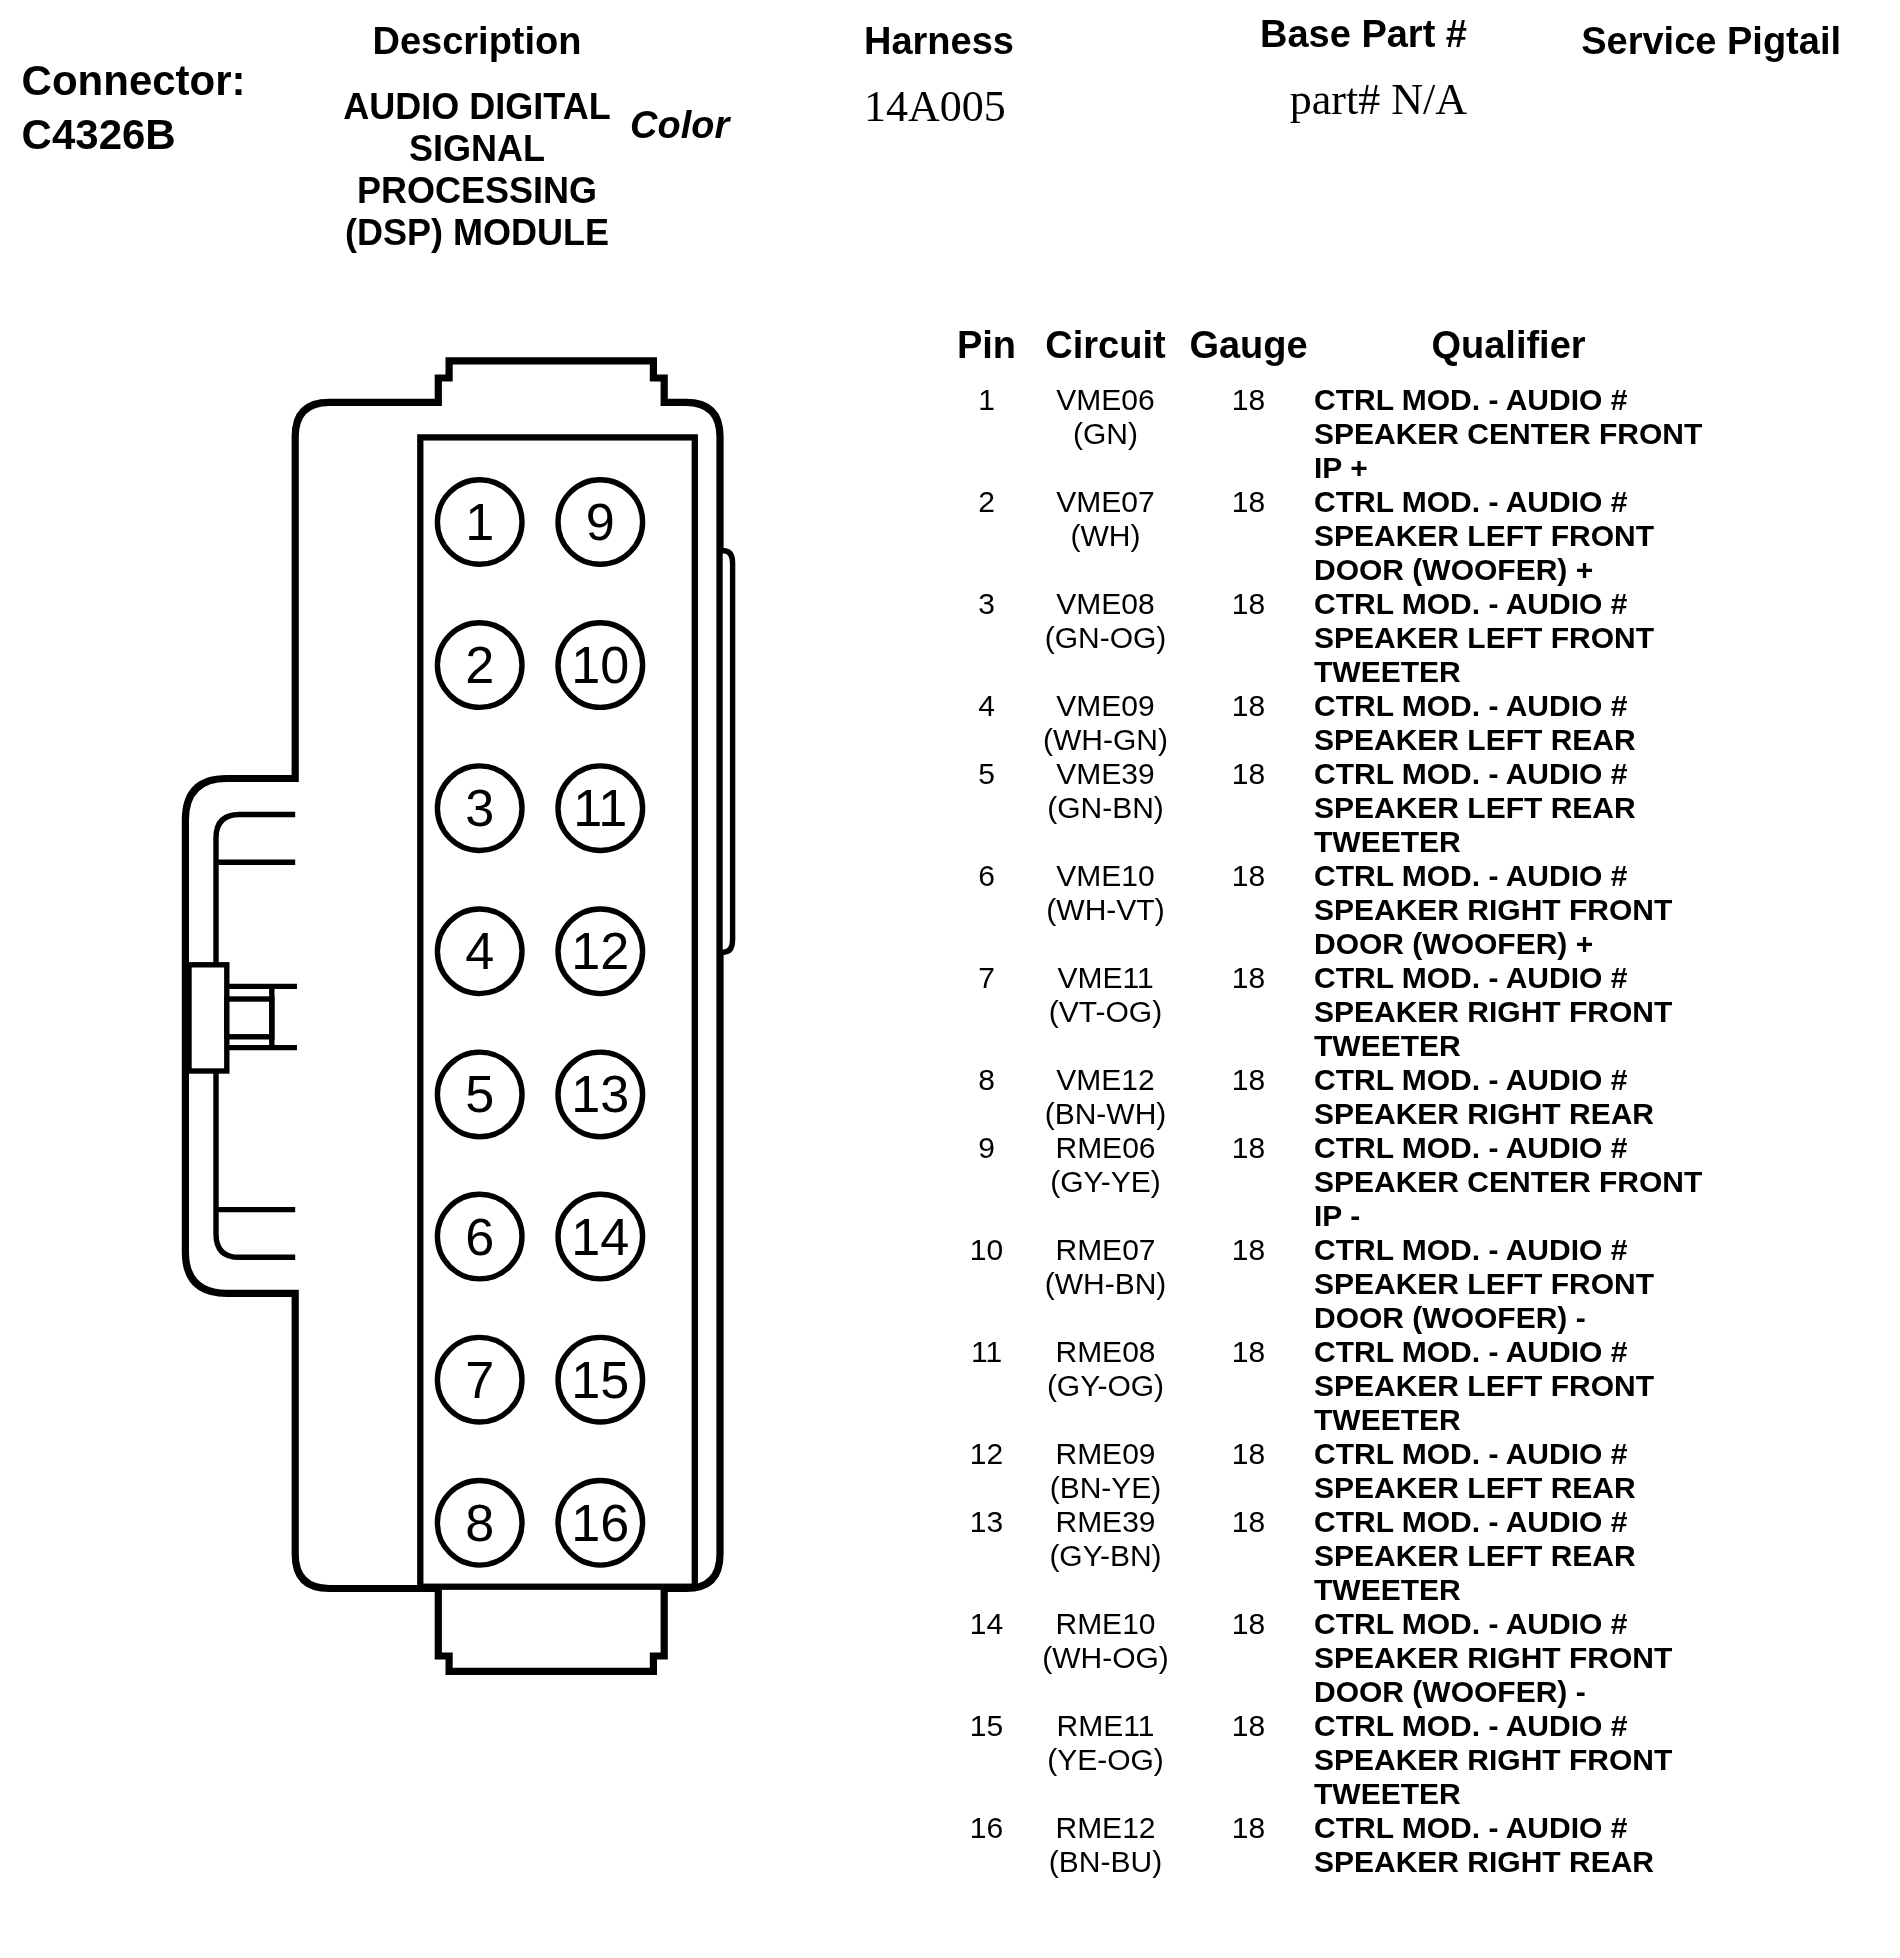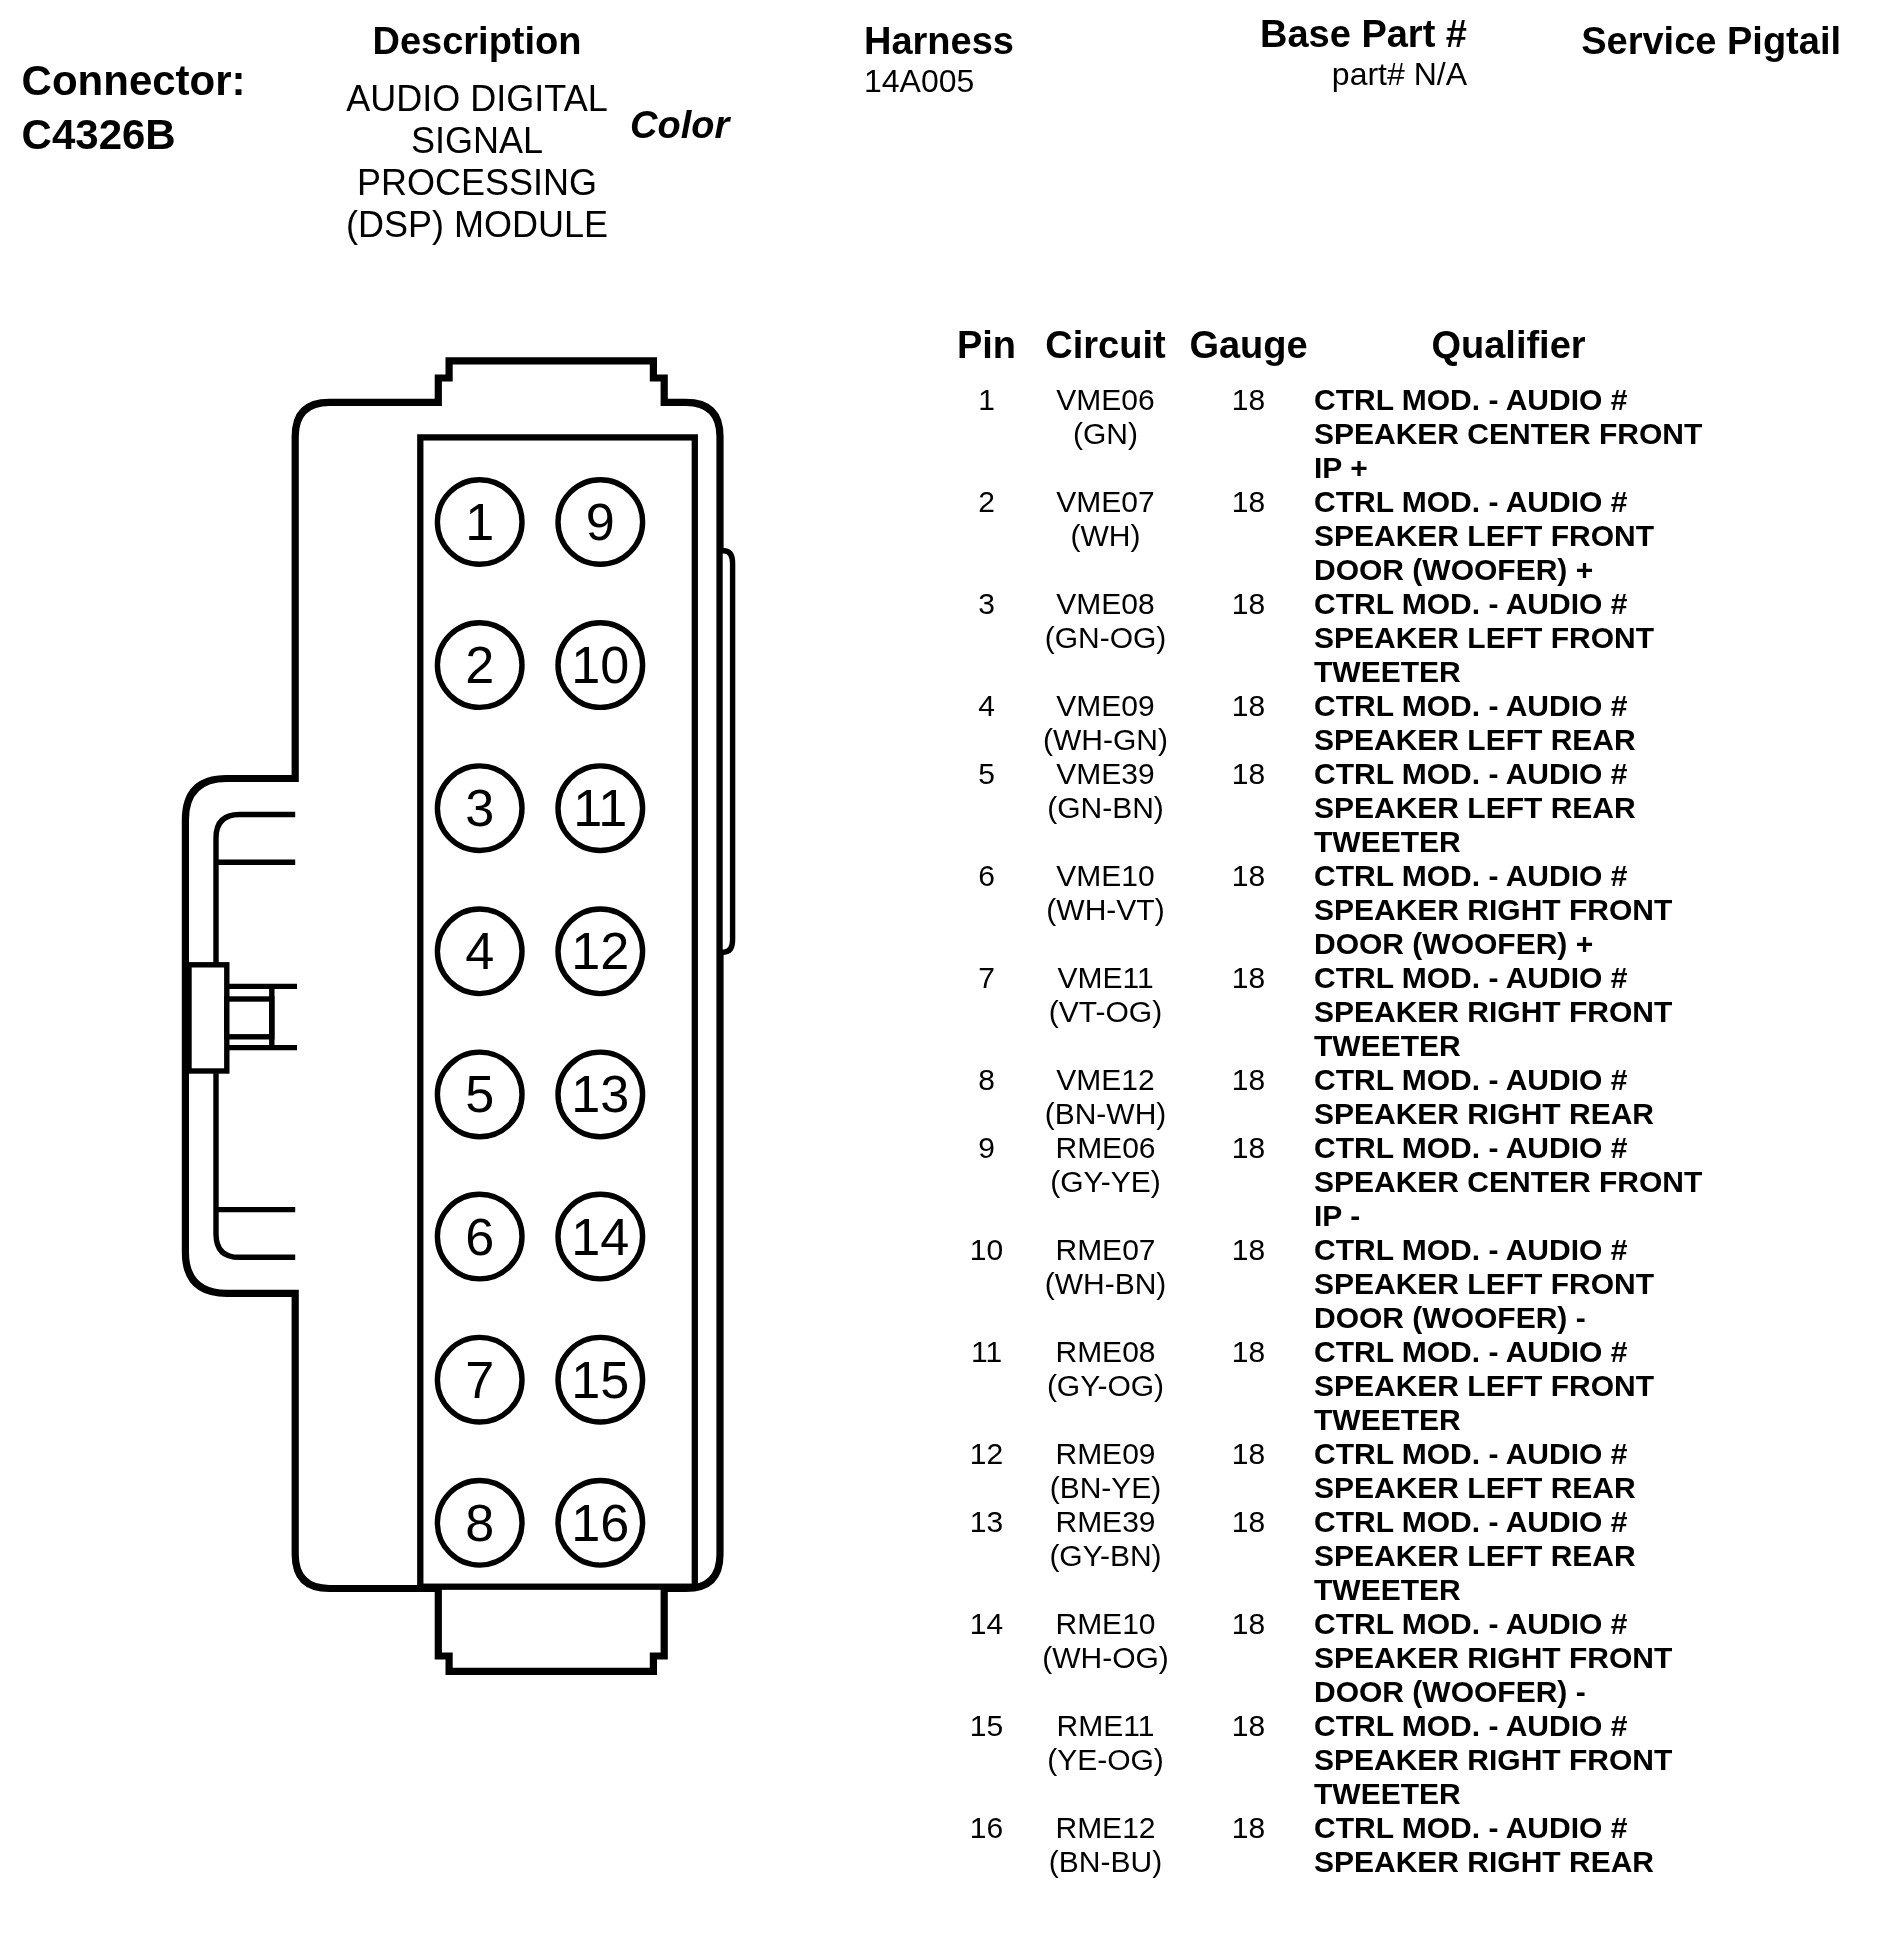--- a/index.html
+++ b/index.html
@@ -10,22 +10,22 @@
   }
   .abs { position:absolute; }
 
   
   .connector-block { left:21.6px; top:54px; font-size:42px; font-weight:bold; line-height:54px; }
   .desc-col   { left:306px;  top:20px; width:342px; text-align:center; }
   .harness-col{ left:864px;  top:20px; width:207px; }
   .basepart-col{ left:1197px; top:13px; width:270px; text-align:right; }
   .pigtail-col{ left:1553px; top:20px; width:288px; text-align:right; }
   .col-header { font-size:38px; font-weight:bold; }
-  .col-value  { font-size:32px; }
-  .desc-lines { margin-top:15px; font-size:36px; line-height:42px; }
+  .col-value  { margin-top:18px; font-size:44px;font-family:Liberation Serif, serif; }
+  .desc-lines { margin-top:23px; font-size:36px; line-height:42px;font-weight:bold; }
   .color-label{ left:630px; top:104px; width:162px; text-align:left; font-size:38px; font-weight:bold;font-style:italic; }
 
   
   .pin-table { left:945px; top:324px; width:956px; }
   .thead, .trow { display:grid; grid-template-columns:83px 155px 131px 389px 198px; }
   .thead { font-size:38px; font-weight:bold; }
   .thead > div { text-align:center; }
   .tbody { margin-top:16px; }
   .trow { font-size:30px; line-height:34px; }
   .c-pin, .c-gauge, .c-qual, .c-circuit { text-align:center; }

